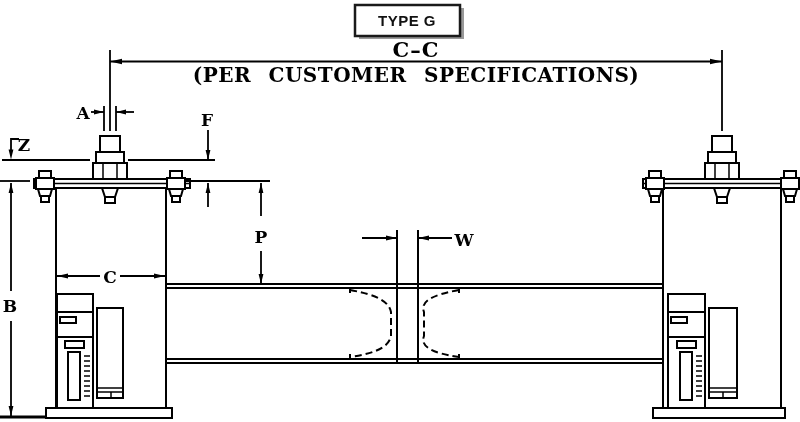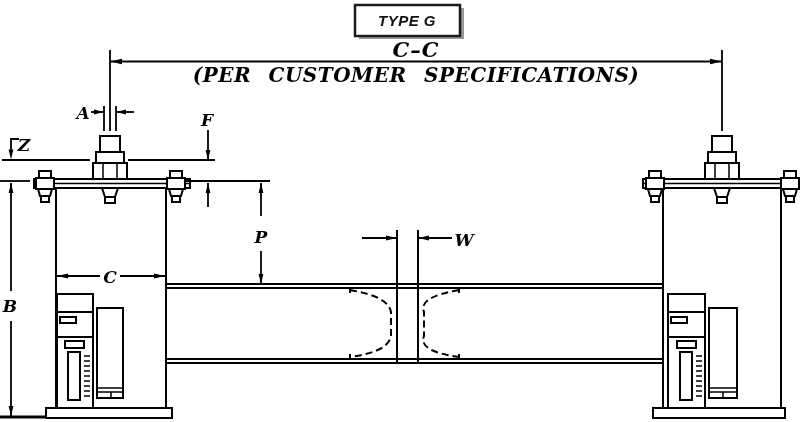--- a/index.html
+++ b/index.html
@@ -1,17 +1,17 @@
 <!DOCTYPE html>
 <html><head>
 <meta charset="utf-8">
 <style>
   html,body{margin:0;padding:0;background:#ffffff;}
   .stage{position:relative;width:800px;height:422px;background:#ffffff;overflow:hidden;
-         font-family:"Liberation Sans",sans-serif;font-style:italic;}
+         font-family:"Liberation Sans",sans-serif;}
   svg{display:block;}
   .obj{stroke:#000;stroke-width:2;fill:none;}
   .objf{stroke:#000;stroke-width:2;fill:#fff;}
   .thin{stroke:#000;stroke-width:1.5;fill:none;}
   .dim{stroke:#000;stroke-width:1.8;fill:none;}
   .dimthick{stroke:#000;stroke-width:3;fill:none;}
   .dash{stroke:#000;stroke-width:2;fill:none;stroke-dasharray:7 4;}
   .arrow{fill:#000;stroke:none;}
   .lbl{font-family:"DejaVu Serif","Liberation Serif",serif;font-weight:700;font-size:17px;fill:#000;}
   .heading1{font-family:"DejaVu Serif","Liberation Serif",serif;font-weight:700;font-size:21px;fill:#000;letter-spacing:1px;}

